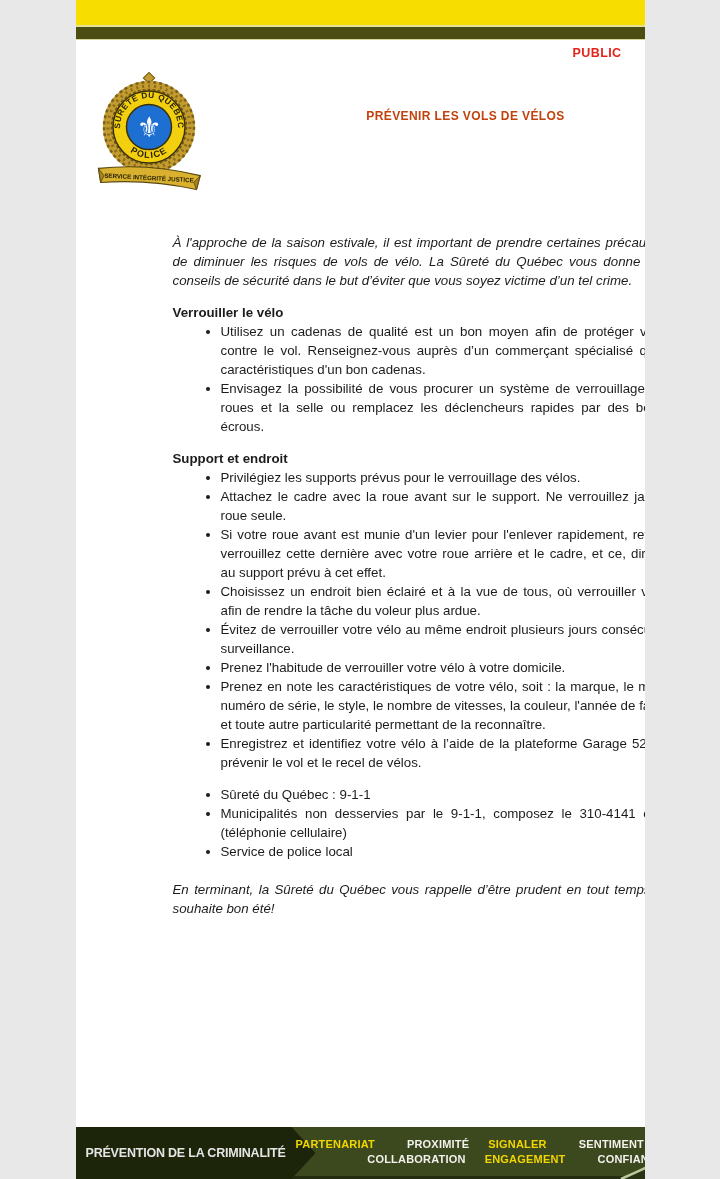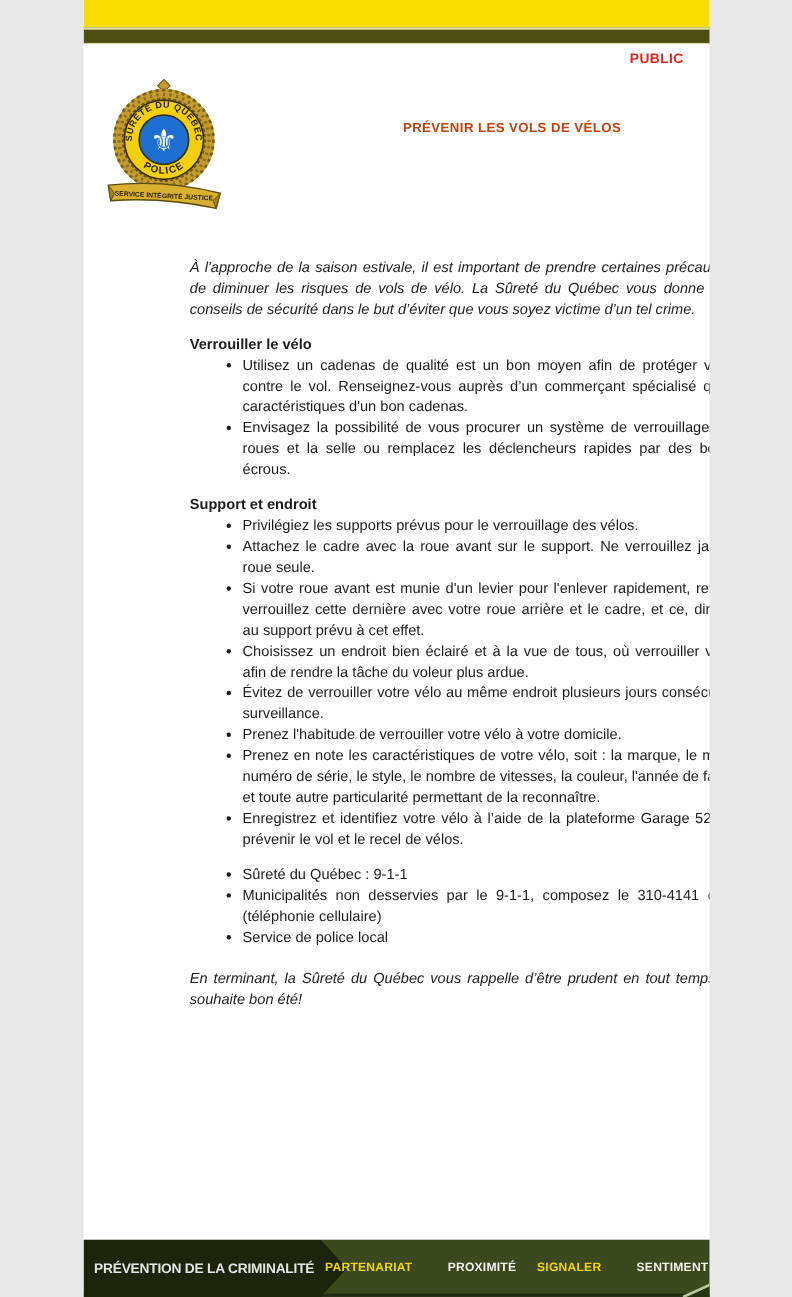--- a/index.html
+++ b/index.html
@@ -132,16 +132,21 @@
     <div class="footer-arrow">
       <span>PRÉVENTION DE LA CRIMINALITÉ</span>
     </div>
     <div class="footer-words">
       <div class="footer-row">
         <span class="fw" data-color="yellow">PARTENARIAT</span>
         <span class="fw" data-color="white">PROXIMITÉ</span>
         <span class="fw" data-color="yellow">SIGNALER</span>
         <span class="fw" data-color="white">SENTIMENT DE SÉCURITÉ</span>
       </div>
+      <div class="footer-row">
+        <span class="fw" data-color="white">COLLABORATION</span>
+        <span class="fw" data-color="yellow">ENGAGEMENT</span>
+        <span class="fw" data-color="white">CONFIANCE</span>
+      </div>
     </div>
   </div>
 
 </div>
 
 </body></html>

